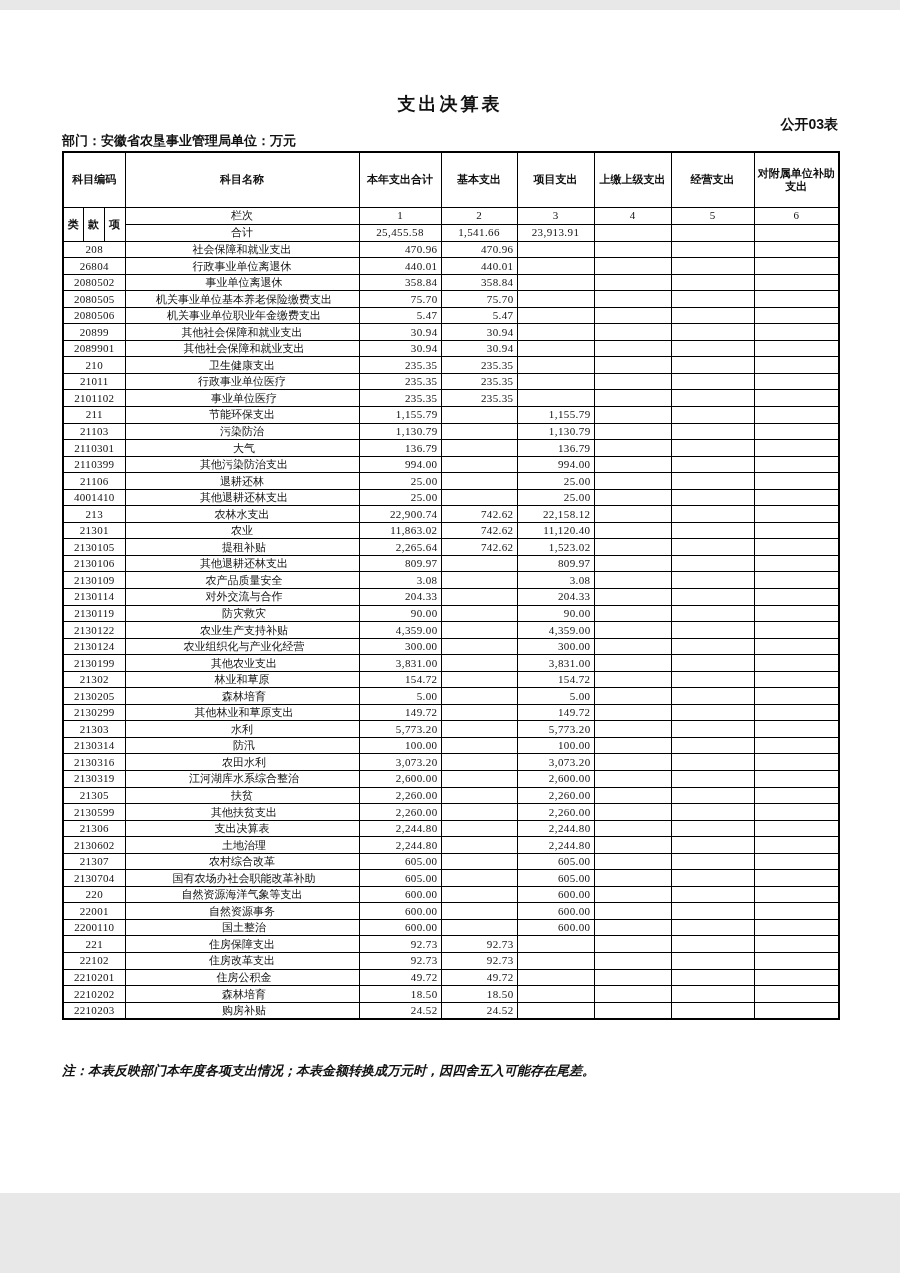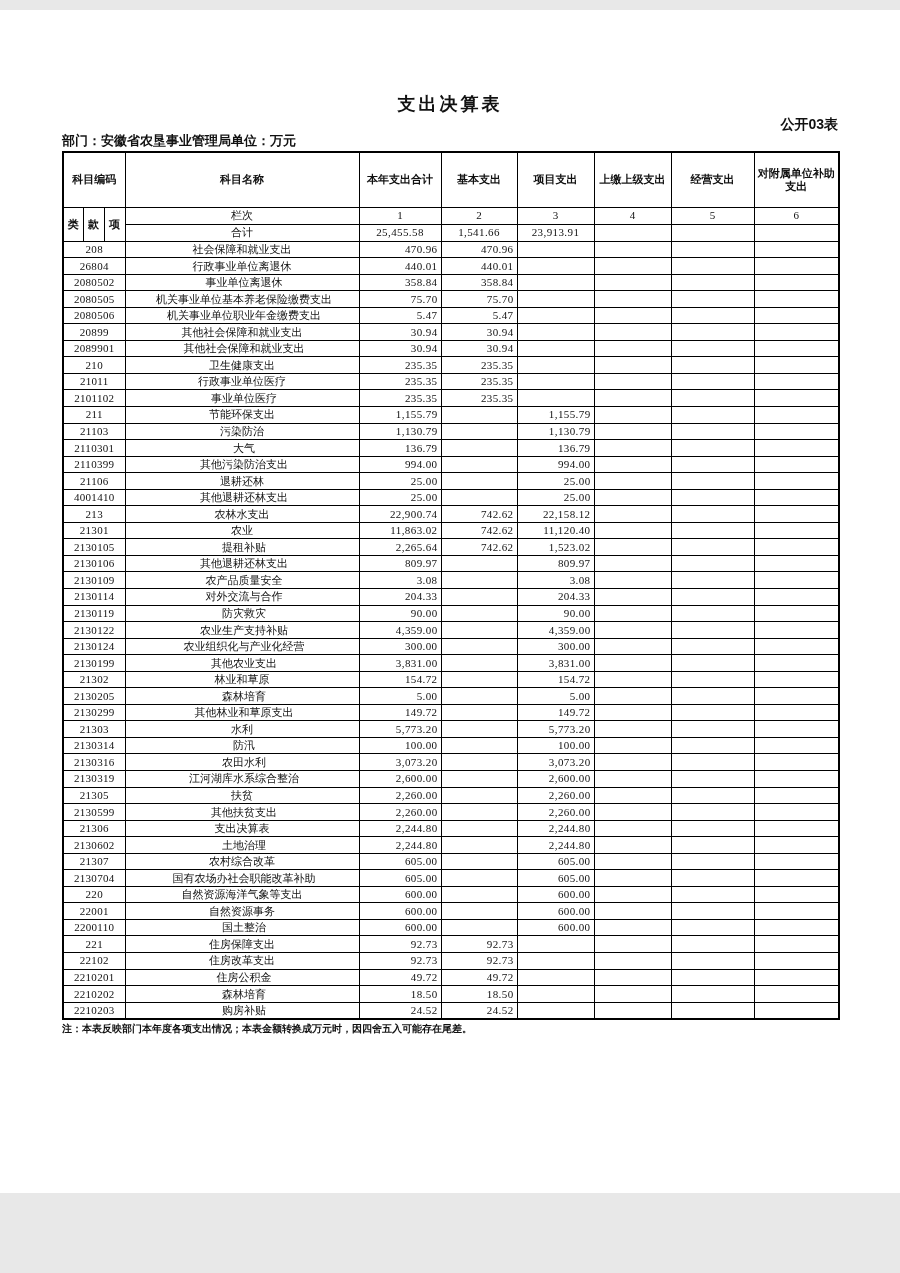--- a/index.html
+++ b/index.html
@@ -64,24 +64,25 @@
   tr.head-sub td, tr.head-total td { text-align: center; }
   tr.head-total { height: 17px; }
   td.ckx { text-align: center; font-weight: 600; }
   tbody tr { height: 16.55px; }
   td.code { text-align: center; padding-left: 2px; letter-spacing: 0.3px; }
   td.name { text-align: center; padding-left: 3px; }
   td.name.ind { padding-left: 7px; }
   td.num { text-align: right; padding-right: 4px; letter-spacing: 0.4px; }
   .note {
     position: absolute;
-    top: 1012px; left: 62px; right: 62px;
+    top: 1052px; left: 62px; right: 62px;
     font-family: "Liberation Sans", "DejaVu Sans", sans-serif;
     font-weight: bold;
-    font-size: 10px;
+    font-size: 13px;
+    font-style: italic;
   }
   .page-number {
     position: absolute;
     top: 1198px; left: 0; right: 0;
     text-align: center;
     font-size: 12px;
     font-weight: 600;
   }
 </style>
 </head>

